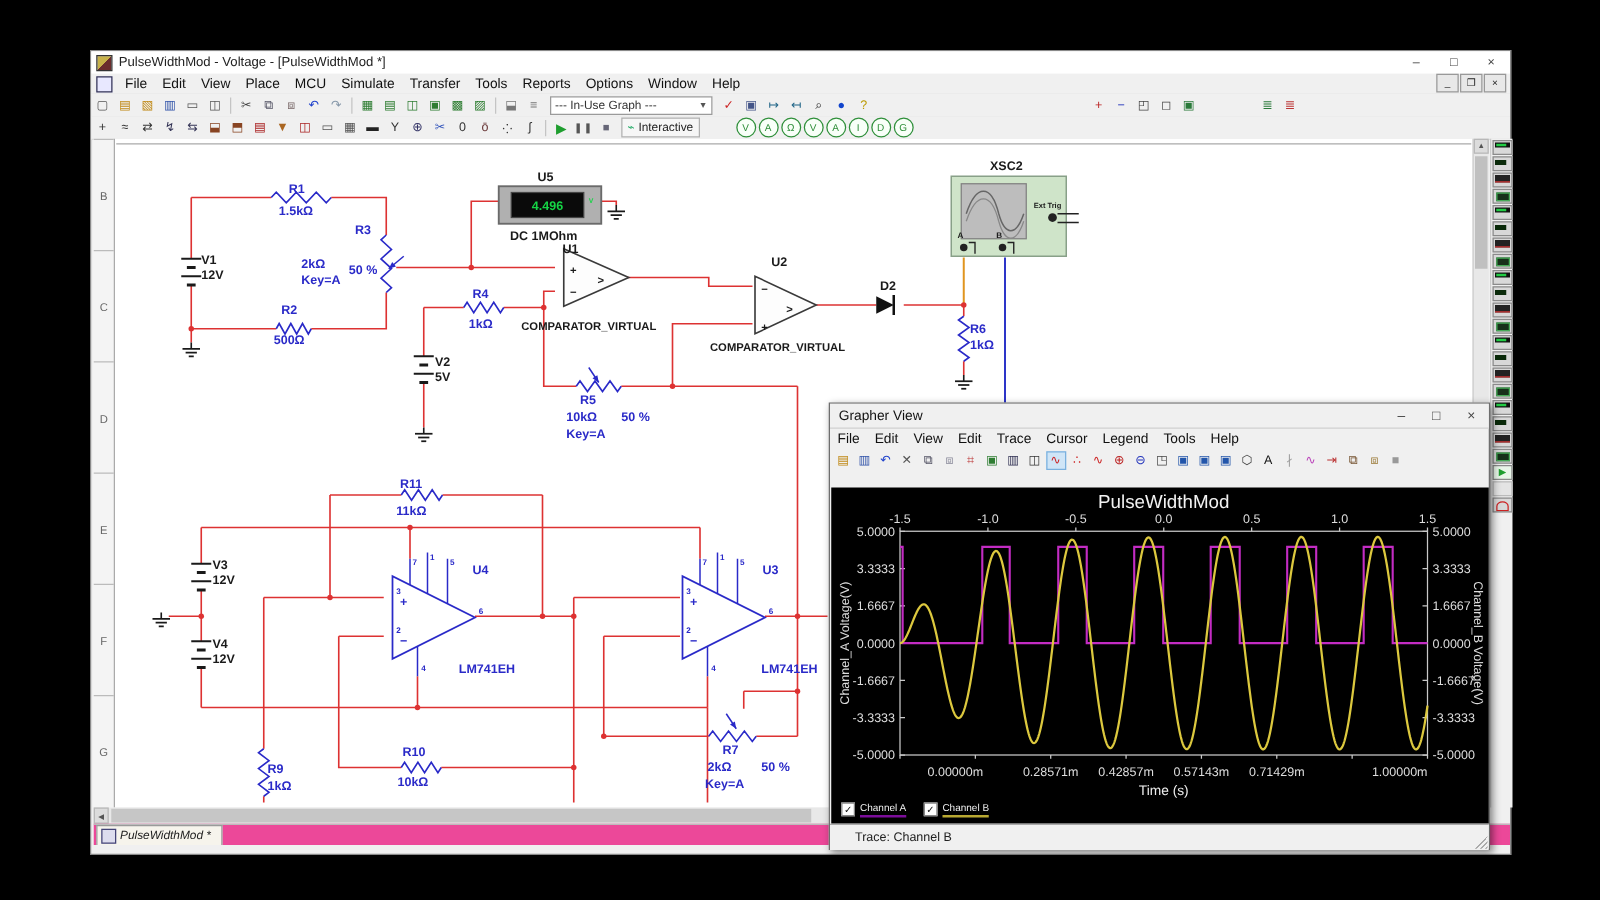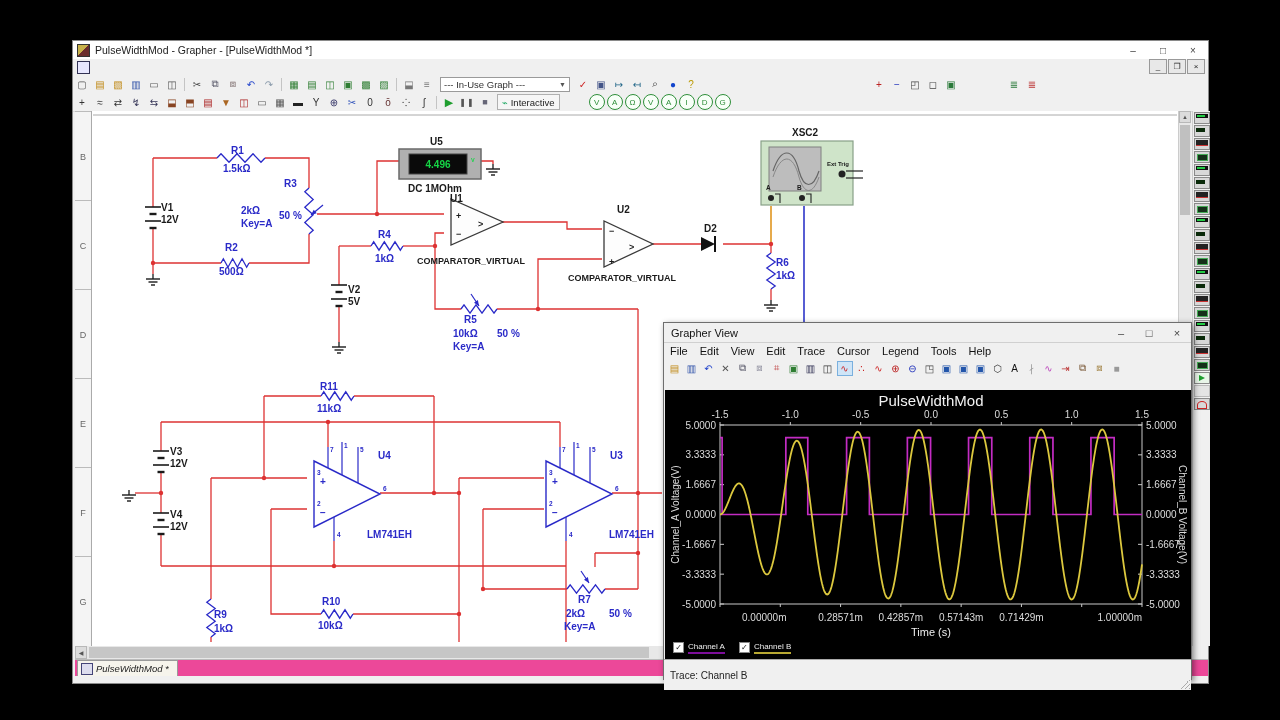--- a/index.html
+++ b/index.html
@@ -57,46 +57,47 @@
   #g-title{position:absolute;left:0;top:0;width:100%;height:20px;background:#f0f0f0;border-bottom:1px solid #d0d0d0;display:flex;align-items:center;font-size:11px;color:#111;padding-left:7px;box-sizing:border-box;}
   #g-title .winbtn{width:28px;font-size:11px;}
   #g-menu{position:absolute;left:0;top:20px;width:100%;height:16px;display:flex;align-items:center;font-size:11px;color:#111;}
   #g-menu .mi{padding:0 6px;}
   #g-tb{position:absolute;left:2px;top:36px;width:100%;height:18px;display:flex;align-items:center;}
   .gic{width:16px;height:15px;display:flex;align-items:center;justify-content:center;font-size:10px;margin:0 0.5px;flex:0 0 auto;}
   .gic.sel{background:#cfe5f7;border:1px solid #7ab0de;box-sizing:border-box;}
   #g-tabrow{position:absolute;left:0px;top:54px;width:100%;height:13px;border-bottom:1px solid #999;}
   #g-tab{position:absolute;left:3px;top:0;height:12px;background:#fcfcfc;border:1px solid #999;border-bottom:none;font-size:8.5px;display:flex;align-items:center;padding:0 6px;color:#222;}
   #g-chart{position:absolute;left:1px;top:67px;width:526px;height:269px;background:#000;}
-  #g-status{position:absolute;left:0;top:336px;width:100%;height:31px;background:#f0f0f0;border-top:1px solid #aaa;font-size:10px;color:#222;display:flex;align-items:center;padding-left:6px;box-sizing:border-box;}
+  #g-status{position:absolute;left:0;top:336px;width:100%;height:21px;background:#f0f0f0;border-top:1px solid #aaa;font-size:10px;color:#222;display:flex;align-items:center;padding-left:20px;box-sizing:border-box;}
   #g-legend{position:absolute;left:8px;top:252px;display:flex;align-items:center;}
   .leg{display:flex;align-items:flex-start;margin-right:14px;}
   .leg .cb{width:9px;height:9px;background:#fff;border:1px solid #888;font-size:8px;line-height:9px;color:#111;text-align:center;margin-right:4px;}
   .leg .lw{display:flex;flex-direction:column;}
   .leg .lbl{font-size:8px;color:#eee;}
   .leg .bar{height:2px;width:100%;margin-top:1px;}
   #g-grip{position:absolute;right:1px;bottom:1px;width:10px;height:10px;
     background:linear-gradient(135deg,transparent 0 50%,#aaa 50% 55%,transparent 55% 70%,#aaa 70% 75%,transparent 75% 90%,#aaa 90% 95%,transparent 95%);}
   text{font-family:"Liberation Sans",sans-serif;}
 </style>
 </head>
 <body>
 
 <div id="app">
   <div id="titlebar">
     <div id="app-icon"></div>
-    <span>PulseWidthMod - Grapher - [PulseWidthMod *]</span>
+    <span>PulseWidthMod - Voltage - [PulseWidthMod *]</span>
     <div class="winbtns">
       <div class="winbtn">–</div>
       <div class="winbtn">□</div>
       <div class="winbtn">×</div>
     </div>
   </div>
   <div id="menubar">
     <div id="doc-icon"></div>
+    <span id="menu-items"><span class="mi">File</span><span class="mi">Edit</span><span class="mi">View</span><span class="mi">Place</span><span class="mi">MCU</span><span class="mi">Simulate</span><span class="mi">Transfer</span><span class="mi">Tools</span><span class="mi">Reports</span><span class="mi">Options</span><span class="mi">Window</span><span class="mi">Help</span></span>
     <div class="winbtns" style="padding-right:2px;">
       <div class="mdibtn">_</div>
       <div class="mdibtn">❐</div>
       <div class="mdibtn">×</div>
     </div>
   </div>
   <div id="tb1" class="tbrow">
     <span id="tb1-left" style="display:flex;align-items:center;">
         <div class="ic" style="color: rgb(85, 85, 85);">▢</div>
         <div class="ic" style="color: rgb(192, 138, 24);">▤</div>

